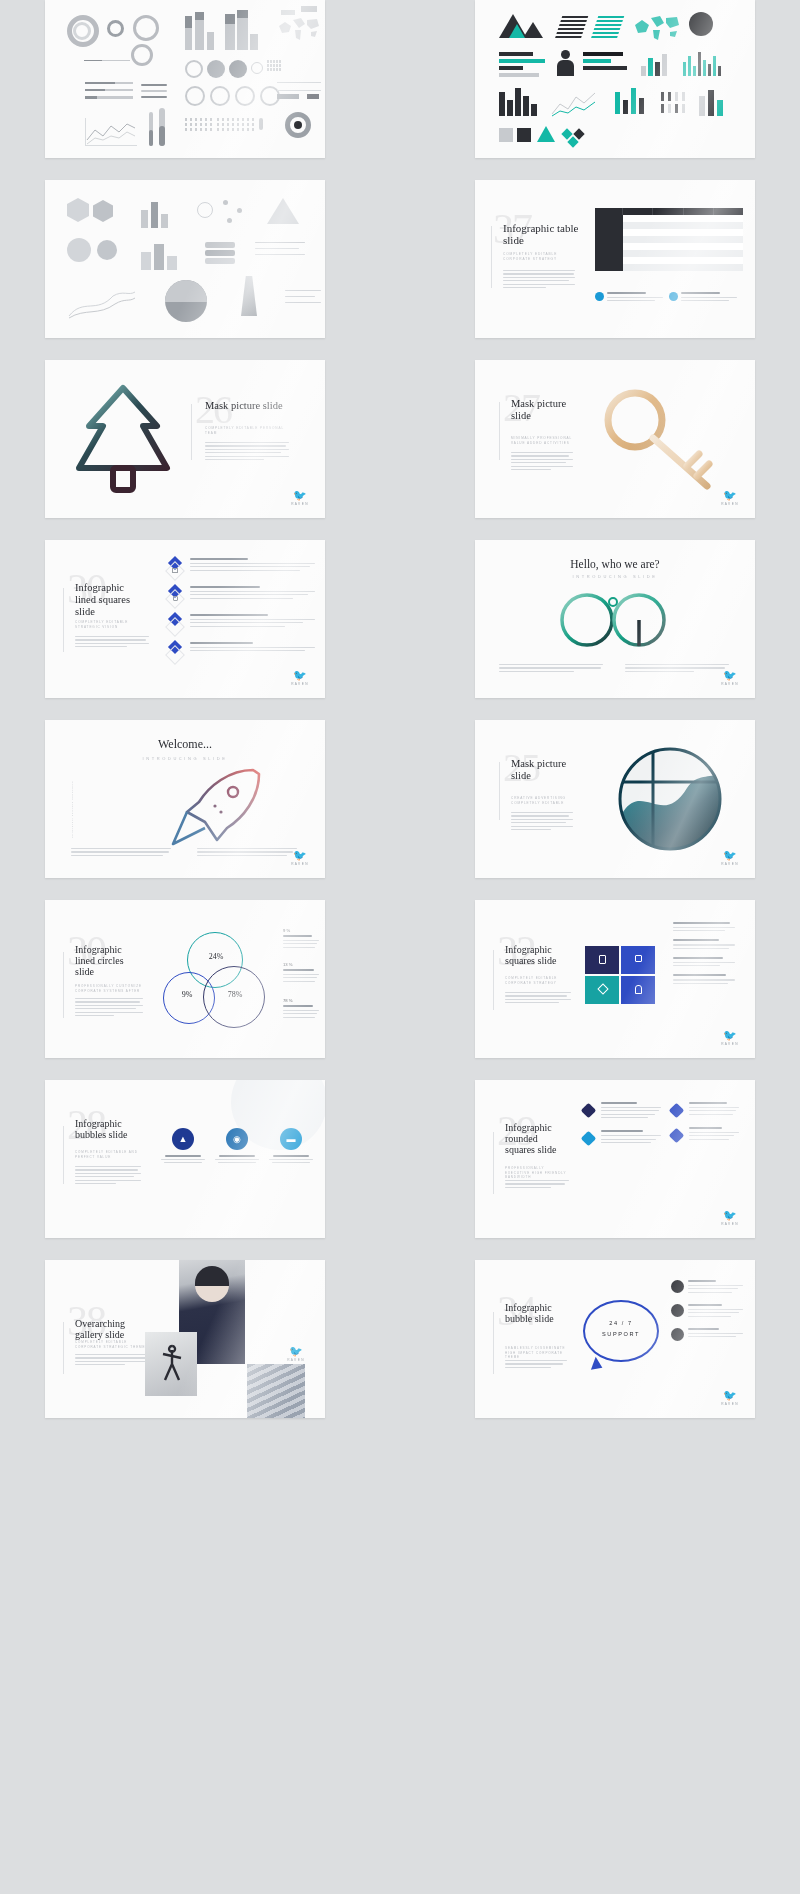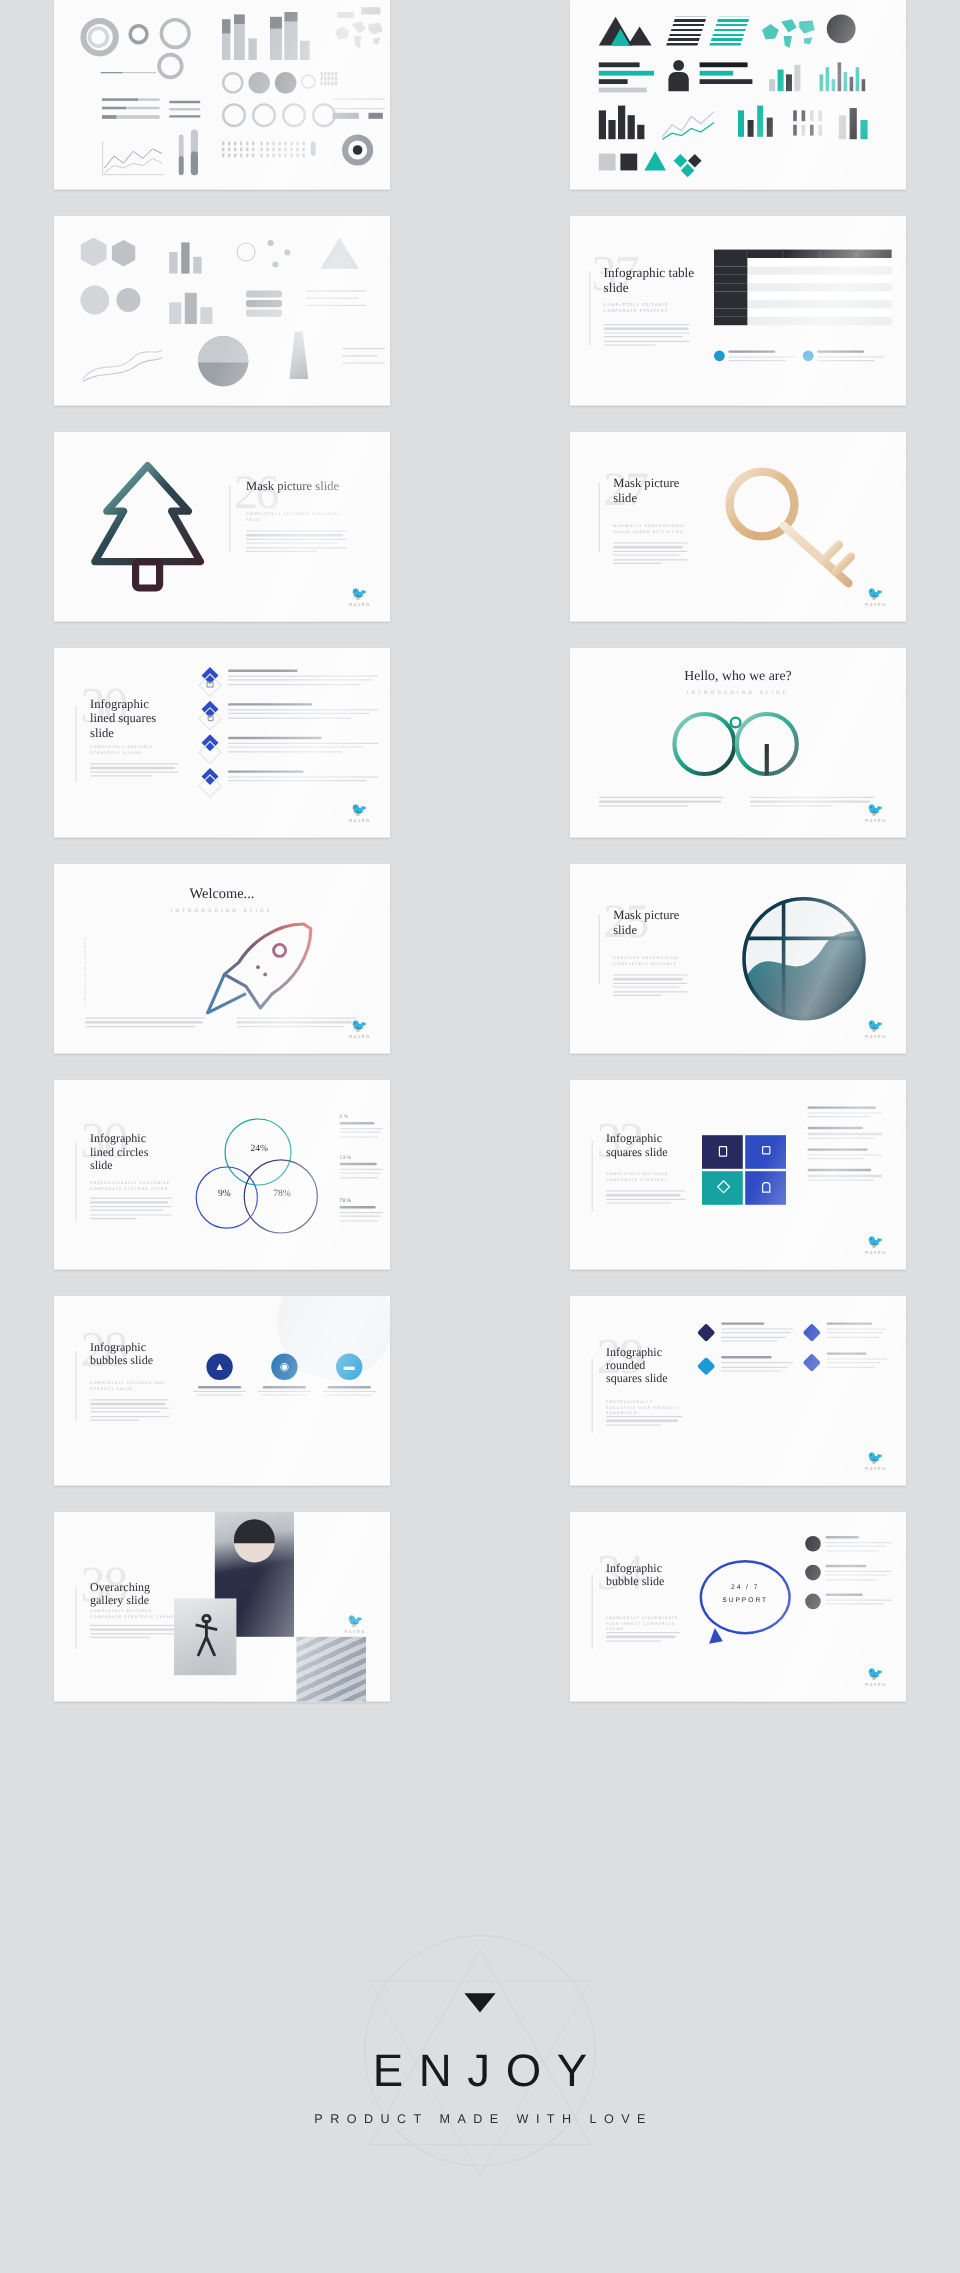--- a/index.html
+++ b/index.html
@@ -964,24 +964,14 @@
       </div>
       <div class="logo">
         <span class="bird">🐦</span>
         <span class="wm">RAVEN</span>
       </div>
       <div class="sheen"></div>
     </div>
 
   </div>
 
-  <div class="footer">
-    <svg class="footer-mark" width="240" height="250">
-      <circle cx="120" cy="118" r="96" fill="none" stroke="#d3d5d8" stroke-width="1"></circle>
-      <path d="M120 34 L212 196 L28 196 Z" fill="none" stroke="#d3d5d8" stroke-width="1"></path>
-      <path d="M120 222 L28 60 L212 60 Z" fill="none" stroke="#d6d8db" stroke-width="1"></path>
-    </svg>
-    <div class="enjoy-caret"></div>
-    <div class="enjoy">ENJOY</div>
-    <div class="enjoy-sub">PRODUCT MADE WITH LOVE</div>
-  </div>
 
 </div>
 
 </body></html>

